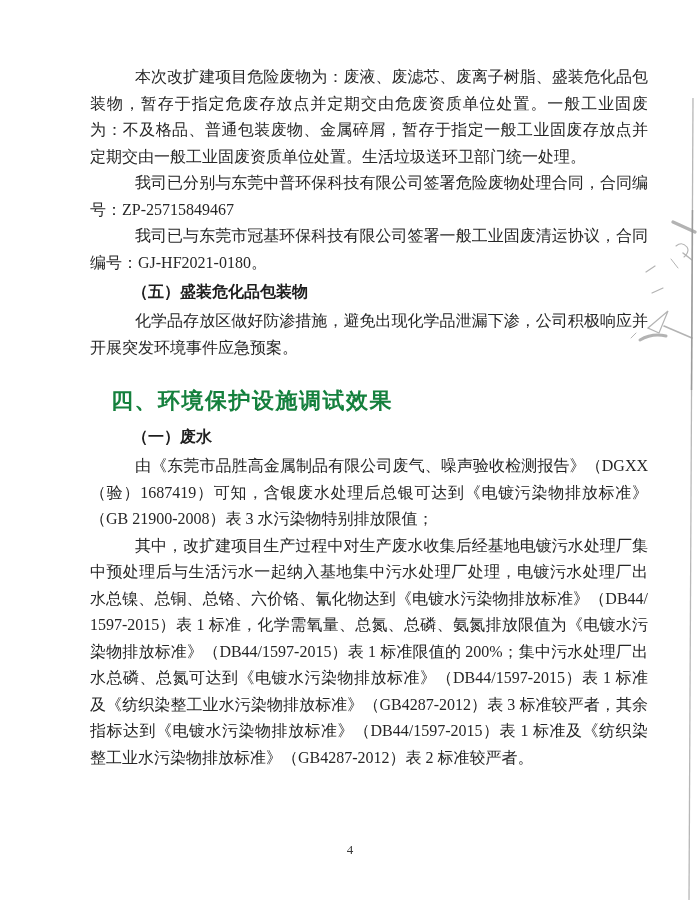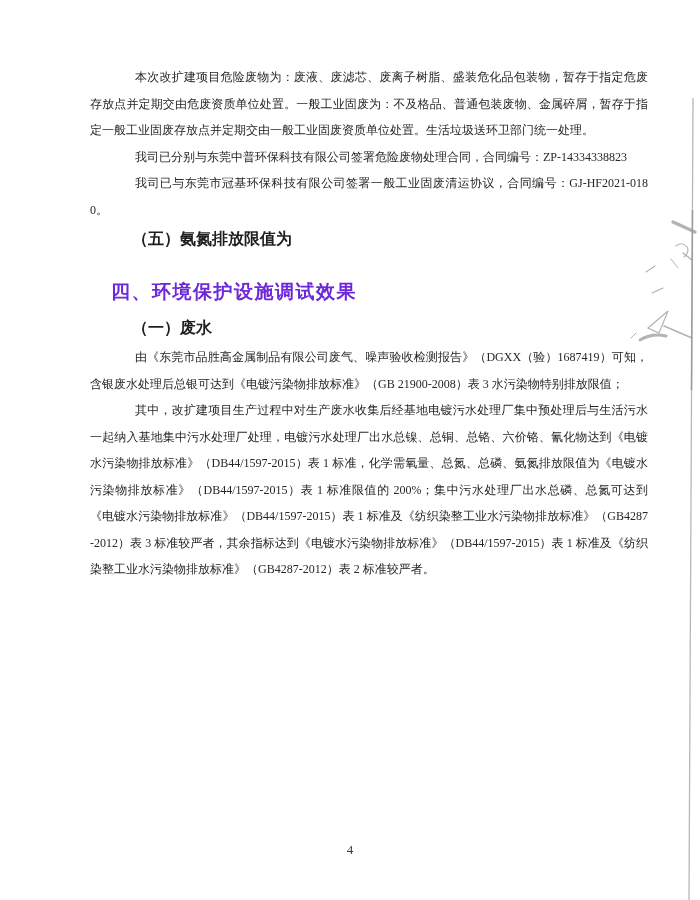--- a/index.html
+++ b/index.html
@@ -17,39 +17,39 @@
   }
   .doc-content {
     position: absolute;
     left: 90px; top: 64px;
     width: 558px;
   }
   p.para {
     margin: 0;
     text-indent: 45px;
     text-align: justify;
-    font-size: 12px;
+    font-size: 16px;
     line-height: 26.5px;
     color: #262626;
     word-break: break-all;
   }
   h3.sub-heading {
     margin: 3px 0 3px 42px;
     font-size: 16px;
     line-height: 26px;
     font-weight: bold;
     color: #1e1e1e;
   }
   h2.section-heading {
     margin: 26px 0 9px 21px;
-    font-size: 19px;
+    font-size: 22px;
     line-height: 28px;
     font-weight: bold;
     letter-spacing: 1.5px;
-    color: #6d28d9;
+    color: #15803d;
   }
   .page-footer {
     position: absolute;
     left: 0; top: 840px;
     width: 700px;
     text-align: center;
   }
   .page-number {
     font-size: 13px;
     color: #3a3a3a;
@@ -64,26 +64,27 @@
 </style>
 </head>
 <body>
 
 <div class="page">
 
   <main class="doc-content">
 
     <p class="para">本次改扩建项目危险废物为：废液、废滤芯、废离子树脂、盛装危化品包装物，暂存于指定危废存放点并定期交由危废资质单位处置。一般工业固废为：不及格品、普通包装废物、金属碎屑，暂存于指定一般工业固废存放点并定期交由一般工业固废资质单位处置。生活垃圾送环卫部门统一处理。</p>
 
-    <p class="para">我司已分别与东莞中普环保科技有限公司签署危险废物处理合同，合同编号：ZP-14334338823</p>
+    <p class="para">我司已分别与东莞中普环保科技有限公司签署危险废物处理合同，合同编号：ZP-25715849467</p>
 
     <p class="para">我司已与东莞市冠基环保科技有限公司签署一般工业固废清运协议，合同编号：GJ-HF2021-0180。</p>
 
-    <h3 class="sub-heading">（五）氨氮排放限值为</h3>
+    <h3 class="sub-heading">（五）盛装危化品包装物</h3>
 
+    <p class="para">化学品存放区做好防渗措施，避免出现化学品泄漏下渗，公司积极响应并开展突发环境事件应急预案。</p>
 
     <h2 class="section-heading">四、环境保护设施调试效果</h2>
 
     <h3 class="sub-heading">（一）废水</h3>
 
     <p class="para">由《东莞市品胜高金属制品有限公司废气、噪声验收检测报告》（DGXX（验）1687419）可知，含银废水处理后总银可达到《电镀污染物排放标准》（GB 21900-2008）表 3 水污染物特别排放限值；</p>
 
     <p class="para">其中，改扩建项目生产过程中对生产废水收集后经基地电镀污水处理厂集中预处理后与生活污水一起纳入基地集中污水处理厂处理，电镀污水处理厂出水总镍、总铜、总铬、六价铬、氰化物达到《电镀水污染物排放标准》（DB44/1597-2015）表 1 标准，化学需氧量、总氮、总磷、氨氮排放限值为《电镀水污染物排放标准》（DB44/1597-2015）表 1 标准限值的 200%；集中污水处理厂出水总磷、总氮可达到《电镀水污染物排放标准》（DB44/1597-2015）表 1 标准及《纺织染整工业水污染物排放标准》（GB4287-2012）表 3 标准较严者，其余指标达到《电镀水污染物排放标准》（DB44/1597-2015）表 1 标准及《纺织染整工业水污染物排放标准》（GB4287-2012）表 2 标准较严者。</p>
 
 

